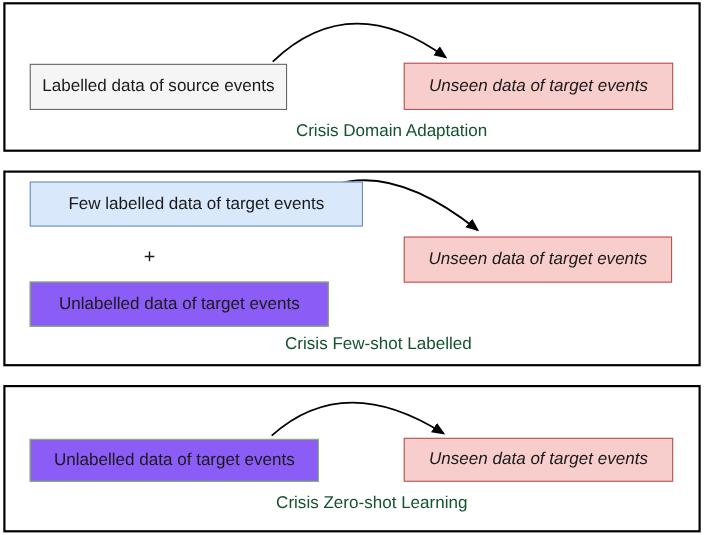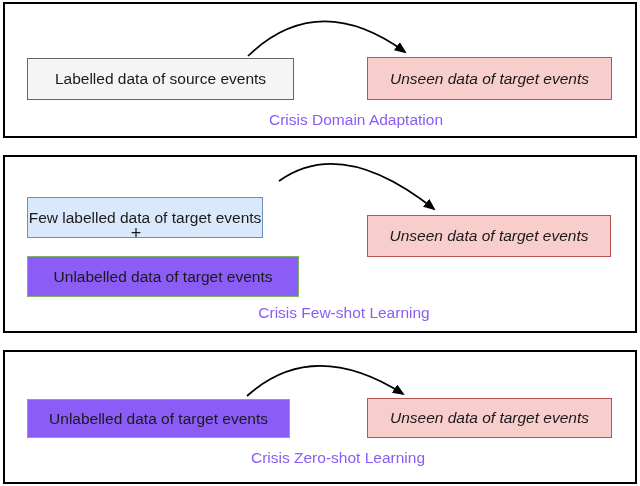--- a/index.html
+++ b/index.html
@@ -18,21 +18,21 @@
     display:flex;align-items:center;justify-content:center;
     font-size:15.5px;color:#1a1a1a;white-space:nowrap;
     border:1.5px solid transparent;
   }
   .box-gray {background:#f5f5f5;border-color:#666666;}
   .box-red  {background:#f8cecc;border-color:#b85450;font-style:italic;}
   .box-blue {background:#dae8fc;border-color:#6c8ebf;}
   .box-green{background:#8b5cf6;border-color:#82b366;}
   .caption{
     position:absolute;left:0;right:0;text-align:center;
-    font-size:15.5px;color:#8b5cf6;
+    font-size:15.5px;color:#14532d;
   }
   .plus{
     position:absolute;font-size:18px;color:#1a1a1a;
     width:30px;text-align:center;
   }
   .arrow-svg{position:absolute;left:0;top:0;overflow:visible;pointer-events:none;}
   .arrow-path{fill:none;stroke:#000000;stroke-width:1.7px;}
 </style>
 </head>
 <body>
@@ -42,21 +42,21 @@
 
     <svg class="arrow-svg" width="630" height="132" viewBox="0 0 630 132">
       <defs>
         <marker id="ah-a" markerWidth="14" markerHeight="12" refX="10" refY="5" orient="auto" markerUnits="userSpaceOnUse">
           <path d="M0,0 L12,5 L0,10 z" fill="#000000"></path>
         </marker>
       </defs>
       <path class="arrow-path" d="M243,52 Q313,-15 400,48" marker-end="url(#ah-a)"></path>
     </svg>
 
-    <div class="box box-gray" style="left:22px;top:54px;width:267px;height:42px">
+    <div class="box box-gray" style="left:22px;top:54px;width:234px;height:42px">
       <span>Labelled data of source events</span>
     </div>
 
     <div class="box box-red" style="left:362px;top:53px;width:245px;height:43px">
       <span>Unseen data of target events</span>
     </div>
 
     <div class="caption" style="top:107px;padding-left:72px">Crisis Domain Adaptation</div>
   </div>
 </section>
@@ -66,35 +66,35 @@
 
     <svg class="arrow-svg" width="630" height="174" viewBox="0 0 630 174">
       <defs>
         <marker id="ah-b" markerWidth="14" markerHeight="12" refX="10" refY="5" orient="auto" markerUnits="userSpaceOnUse">
           <path d="M0,0 L12,5 L0,10 z" fill="#000000"></path>
         </marker>
       </defs>
       <path class="arrow-path" d="M274,24 Q337,-21 429,52" marker-end="url(#ah-b)"></path>
     </svg>
 
-    <div class="box box-blue" style="left:22px;top:40px;width:236px;height:41px">
+    <div class="box box-blue" style="left:22px;top:8px;width:303px;height:41px">
       <span>Few labelled data of target events</span>
     </div>
 
     <div class="plus" style="left:116px;top:66px">+</div>
 
     <div class="box box-green" style="left:22px;top:99px;width:272px;height:41px">
       <span>Unlabelled data of target events</span>
     </div>
 
     <div class="box box-red" style="left:362px;top:58px;width:244px;height:42px">
       <span>Unseen data of target events</span>
     </div>
 
-    <div class="caption" style="top:147px;padding-left:48px">Crisis Few-shot Learning</div>
+    <div class="caption" style="top:147px;padding-left:48px">Crisis Few-shot Labelled</div>
   </div>
 </section>
 
 <section class="panel" style="top:350px;height:134px">
   <div class="panel-inner">
 
     <svg class="arrow-svg" width="630" height="130" viewBox="0 0 630 130">
       <defs>
         <marker id="ah-c" markerWidth="14" markerHeight="12" refX="10" refY="5" orient="auto" markerUnits="userSpaceOnUse">
           <path d="M0,0 L12,5 L0,10 z" fill="#000000"></path>

